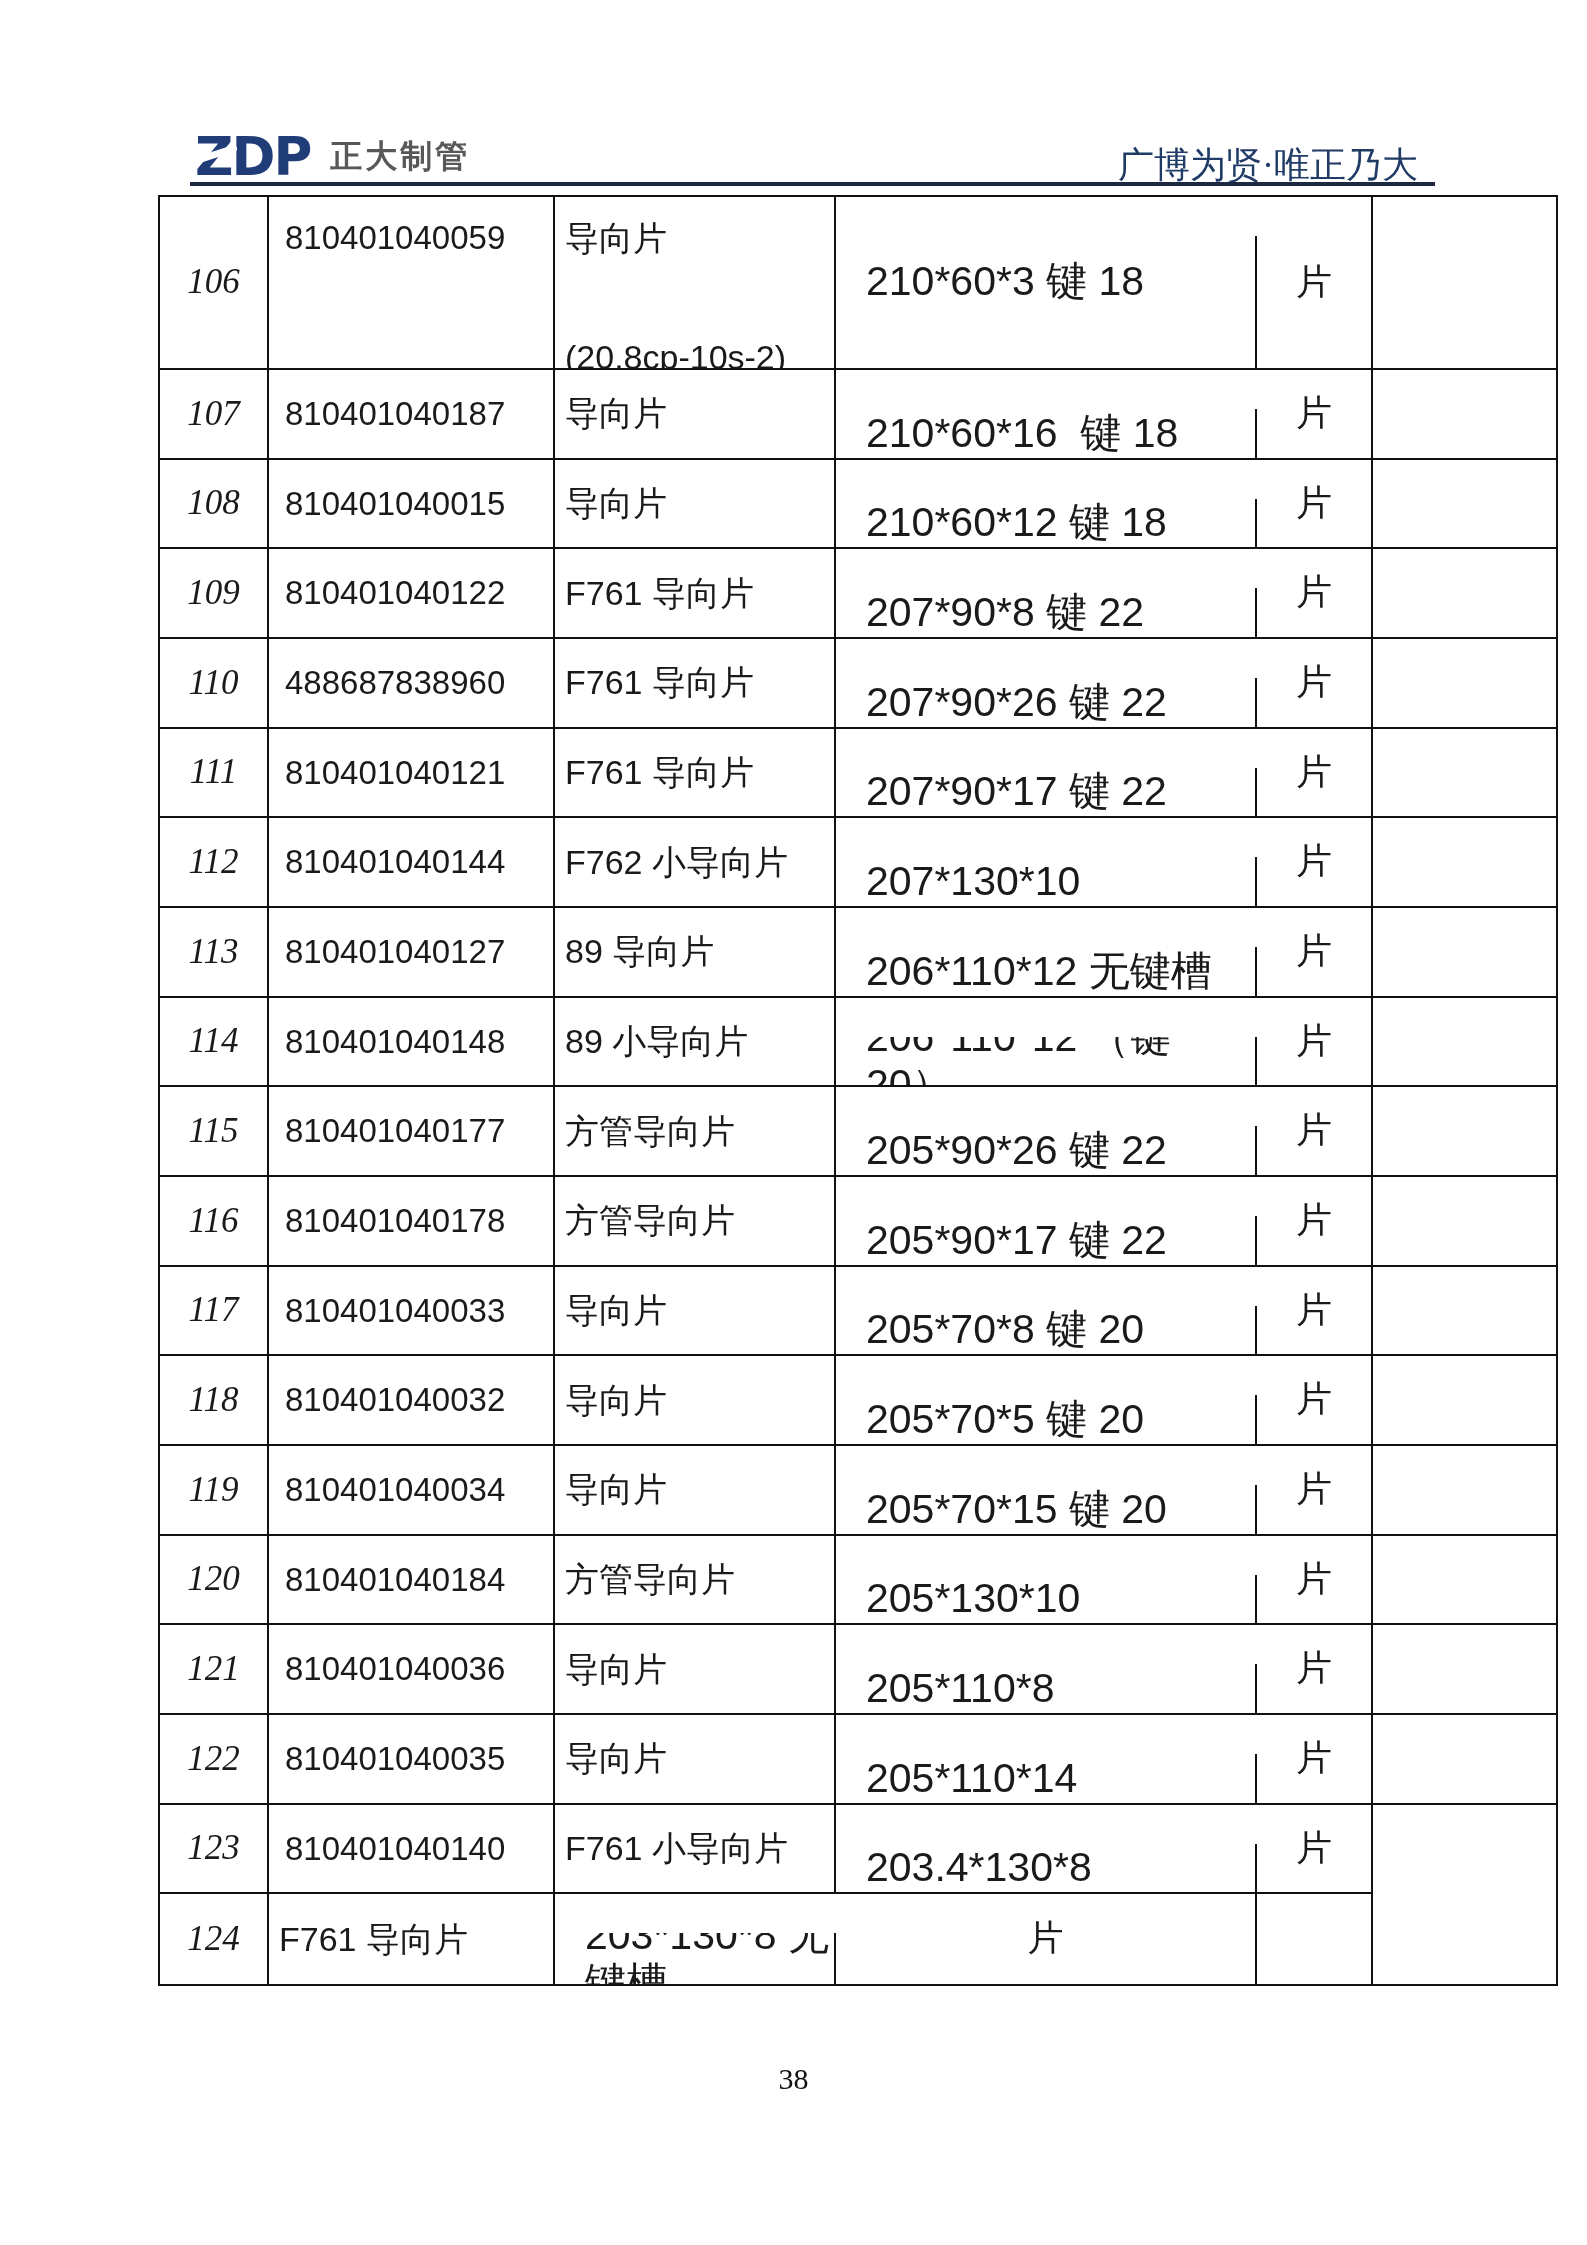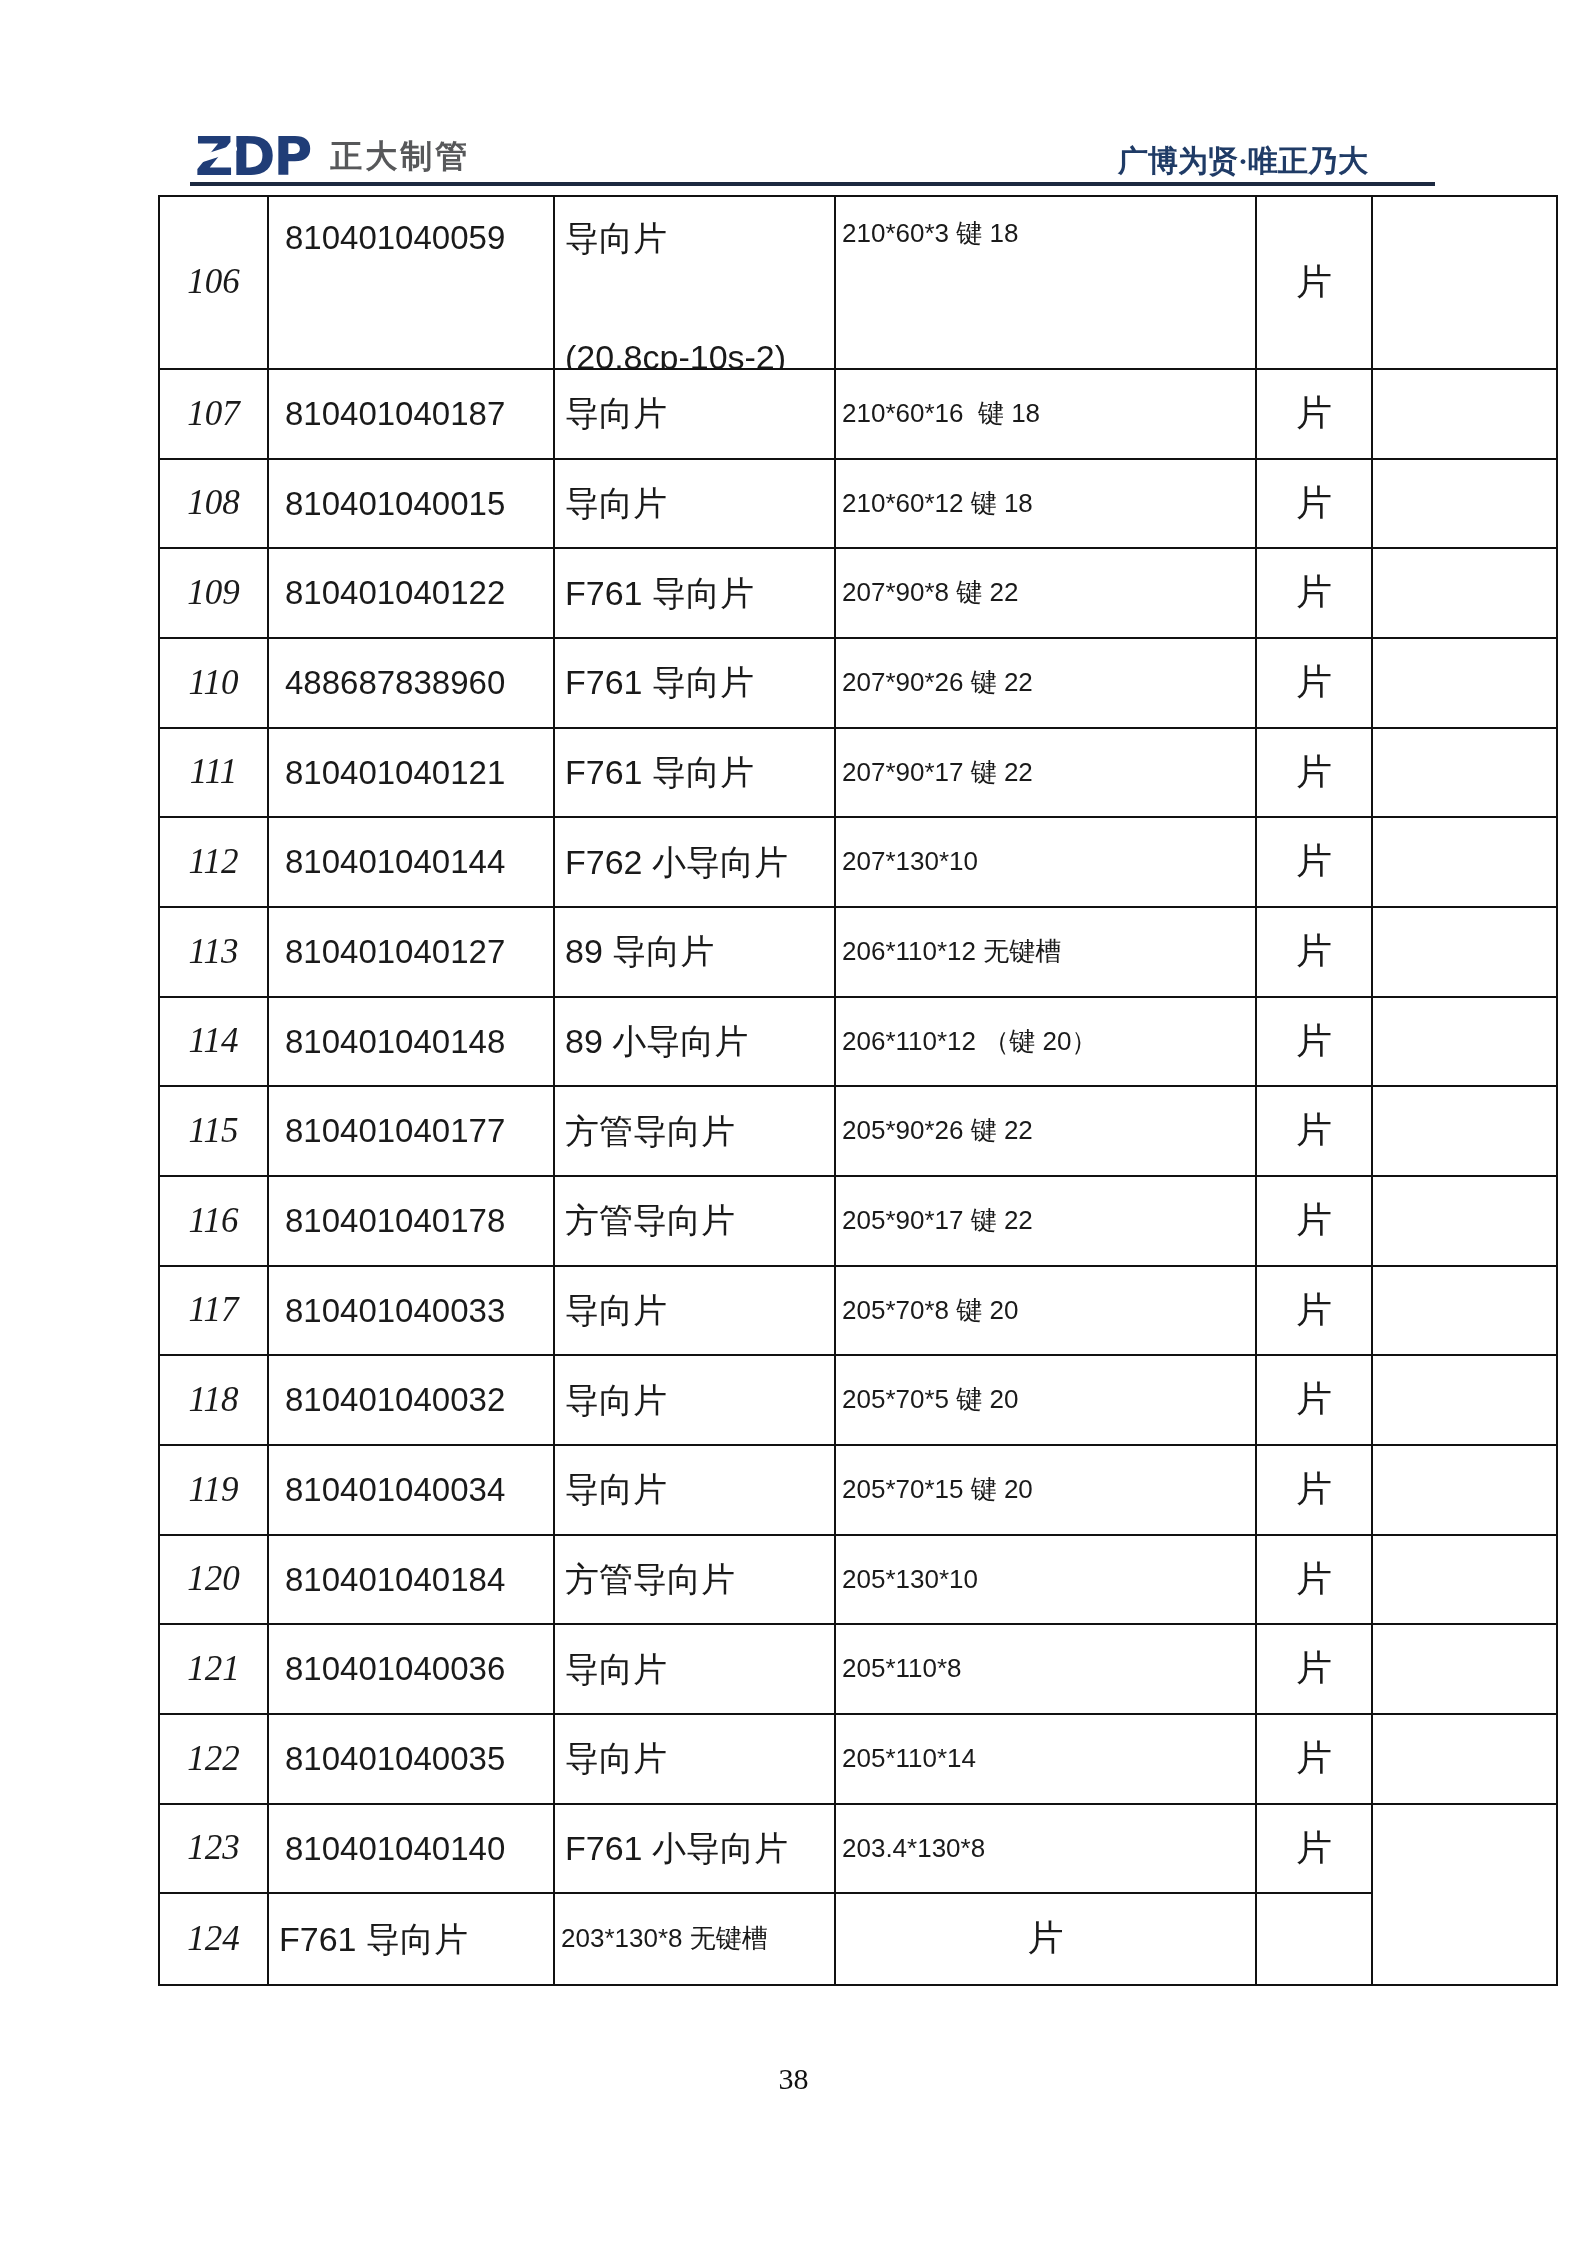--- a/index.html
+++ b/index.html
@@ -49,22 +49,22 @@
     color: #57585a;
     letter-spacing: 3px;
     margin-left: 20px;
     line-height: 1;
   }
   .hdr-slogan {
     position: absolute;
     left: 1118px;
     top: 141px;
     font-family: "Liberation Serif", serif;
-    font-weight: 700;
-    font-size: 30px;
+    font-weight: 400;
+    font-size: 36px;
     letter-spacing: 0px;
     color: #1f3b66;
     white-space: nowrap;
   }
   .hdr-rule {
     position: absolute;
     left: 190px;
     top: 182px;
     width: 1245px;
     height: 4px;
@@ -98,21 +98,21 @@
   .cell:nth-last-child(-n+6) { border-bottom: none; }
 
   .c-num {
     justify-content: center;
     font-family: "Liberation Serif", serif;
     font-size: 35px;
     font-style: italic;
   }
   .c-code { padding-left: 16px; letter-spacing: 0px; }
   .c-name { padding-left: 10px; font-size: 34px; }
-  .c-spec { padding-left: 6px; font-size: 26px; white-space: pre-wrap; }
+  .c-spec { padding-left: 30px; font-size: 41px; white-space: pre-wrap; margin-top: 39px; }
   .c-unit {
     justify-content: center;
     font-family: "Liberation Serif", serif;
     font-size: 36px;
   }
   .c-blank { }
 
   
   .cell.tall { align-items: flex-start; padding-top: 22px; }
   .cell.tall.c-num, .cell.tall.c-unit { align-items: center; padding-top: 0; }

